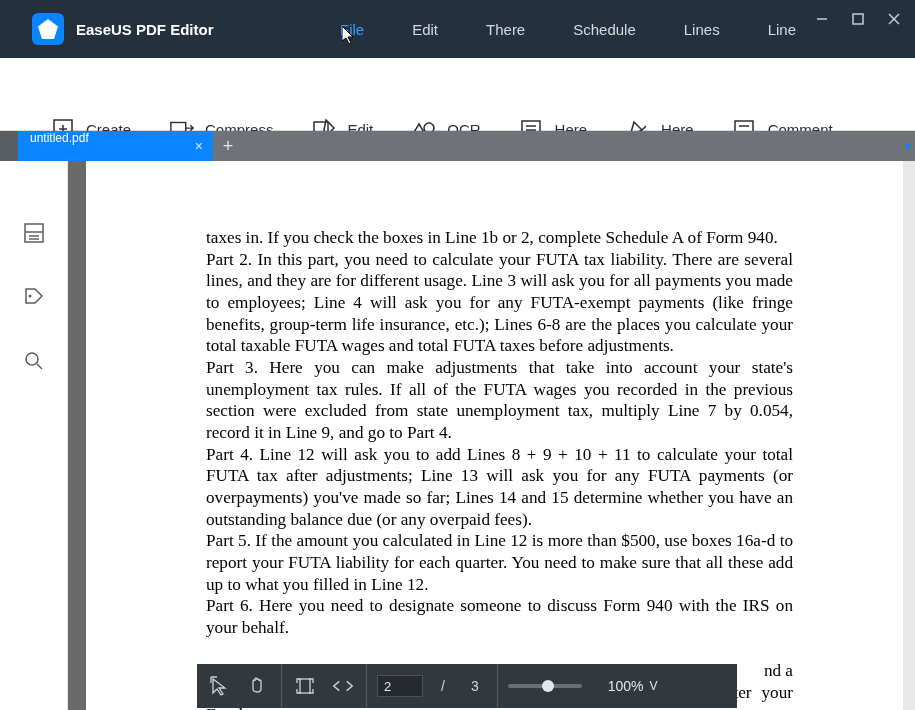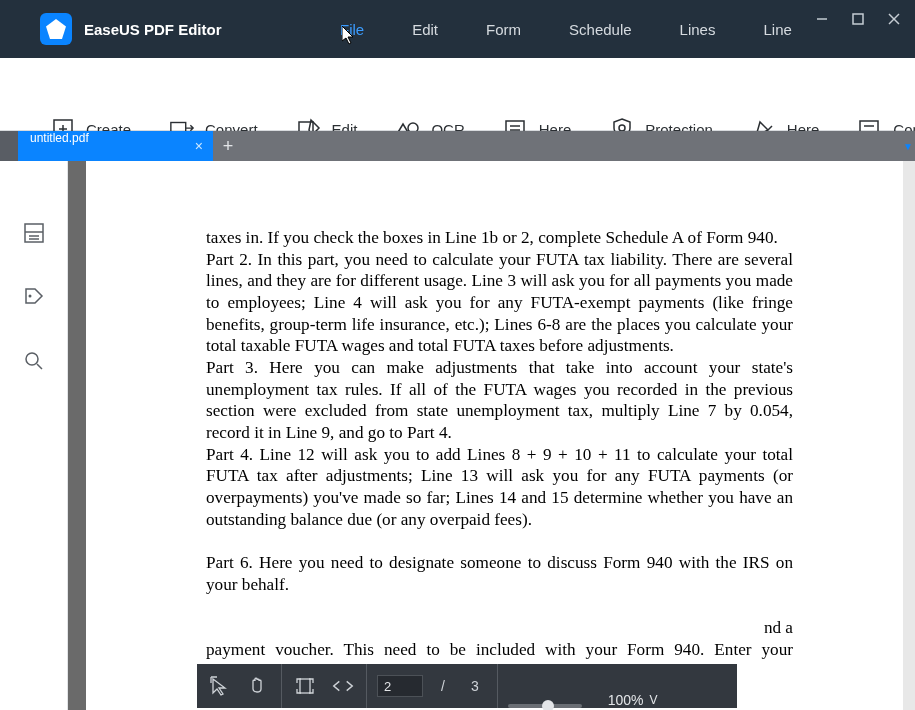--- a/index.html
+++ b/index.html
@@ -1,20 +1,20 @@
 <!DOCTYPE html>
 <html><head>
   <meta charset="utf-8">
   <style>
     * { box-sizing: border-box; margin: 0; padding: 0; }
     body { font-family: "Segoe UI", Arial, sans-serif; background: #fff; width: 915px; height: 710px; overflow: hidden; position: relative; }
     
     
     .titlebar { height: 58px; background: #23303d; display: flex; align-items: center; color: #fff; position: relative; }
-    .titlebar-left { display: flex; align-items: center; padding-left: 32px; gap: 12px; margin-left: 8px; }
+    .titlebar-left { display: flex; align-items: center; padding-left: 32px; gap: 12px; }
     .app-logo { width: 32px; height: 32px; background: #0a84ff; border-radius: 6px; display: flex; align-items: center; justify-content: center; }
     .app-logo-inner { width: 20px; height: 20px; background: #fff; clip-path: polygon(50% 0, 100% 38%, 80% 100%, 20% 100%, 0 38%); }
     .app-title { font-weight: 600; font-size: 15px; color: #fff; }
     .menubar { position: absolute; left: 340px; top: 0; height: 58px; display: flex; align-items: center; gap: 48px; }
     .menu-item { color: #d6dbe0; font-size: 15px; cursor: pointer; }
     .menu-item.file { color: #3b9cff; }
     .window-controls { position: absolute; right: 12px; top: 10px; display: flex; gap: 18px; align-items: center; }
     .wc-icon { width: 18px; height: 18px; color: #c5ccd3; cursor: pointer; display:flex; align-items:center; justify-content:center; }
     
     
@@ -39,21 +39,21 @@
     
     .doc-area { flex: 1; position: relative; background: #6a6a6a; overflow: hidden; }
     .page { position: absolute; left: 18px; right: 12px; top: 0; height: 900px; background: #fff; padding: 66px 110px 0 120px; }
     .page-text { font-family: "Times New Roman", Times, serif; font-size: 17.2px; color: #000; line-height: 1.26; text-align: justify; }
     
     .scrollbar-right { position: absolute; right: 0; top: 0; bottom: 0; width: 12px; background: #e8e8e8; z-index: 3; }
     
     
     .bottom-bar { position: absolute; left: 197px; bottom: 3px; height: 44px; background: #33383f; display: flex; align-items: center; z-index: 10; width: 540px; }
     .bb-section { display: flex; align-items: center; height: 100%; border-right: 1px solid #555a61; padding: 0 10px; gap: 12px; }
-    .bb-section:last-child { border-right: none; align-items: flex-end; }
+    .bb-section:last-child { border-right: none; }
     .bb-icon { width: 26px; height: 26px; cursor: pointer; color: #cfd3d8; display:flex; align-items:center; justify-content:center; }
     .pageno-input { width: 46px; height: 22px; background: #262a30; color: #e3e5e8; text-align: left; font-size: 13px; border: 1px solid #4c5157; padding-left: 6px; }
     .bb-slash { color: #cfd3d8; font-size: 14px; padding: 0 6px; }
     .bb-total { color: #cfd3d8; font-size: 14px; padding: 0 8px; }
     .zoom-slider-track { width: 74px; height: 4px; background: #6a6e74; position: relative; border-radius: 2px; }
     .zoom-slider-thumb { width: 12px; height: 12px; background: #e3e5e8; border-radius: 50%; position: absolute; top: -4px; left: 34px; cursor: pointer; }
     .zoom-label { color: #e3e5e8; font-size: 14px; padding-left: 14px; display:flex; align-items:center; gap:6px; }
     .zoom-dd { font-size: 12px; cursor:pointer; }
     
     
@@ -65,21 +65,21 @@
 <div class="titlebar">
   <div class="titlebar-left">
     <div class="app-logo">
       <div class="app-logo-inner"></div>
     </div>
     <div class="app-title">EaseUS PDF Editor</div>
   </div>
   <div class="menubar">
     <div class="menu-item file">File</div>
     <div class="menu-item">Edit</div>
-    <div class="menu-item">Form</div>
+    <div class="menu-item">There</div>
     <div class="menu-item">Schedule</div>
     <div class="menu-item">Lines</div>
     <div class="menu-item">Line</div>
   </div>
   <div class="window-controls">
     <div class="wc-icon">
       <svg width="14" height="14" viewBox="0 0 14 14">
           <line x1="2" y1="7" x2="12" y2="7" stroke="currentColor" stroke-width="1.5"></line>
         </svg>
     </div>
@@ -114,21 +114,21 @@
       </span>
       <span>Create</span>
     </div>
     <div class="toolbar-btn">
       <span class="tb-icon">
         <svg width="28" height="22" viewBox="0 0 28 22">
             <rect x="2" y="4" width="16" height="12" fill="none" stroke="#2b2f33" stroke-width="1.5"></rect>
             <path d="M18 10 L26 10 M23 7 L26 10 L23 13" fill="none" stroke="#2b2f33" stroke-width="1.5"></path>
           </svg>
       </span>
-      <span>Convert</span>
+      <span>Compress</span>
     </div>
     <div class="toolbar-btn">
       <span class="tb-icon">
         <svg width="24" height="22" viewBox="0 0 24 22">
             <rect x="2" y="4" width="14" height="16" fill="none" stroke="#2b2f33" stroke-width="1.5"></rect>
             <path d="M14 2 L22 10 L14 18 L12 12 Z" fill="none" stroke="#2b2f33" stroke-width="1.5"></path>
           </svg>
       </span>
       <span>Edit</span>
     </div>
@@ -144,29 +144,20 @@
     </div>
     <div class="toolbar-btn">
       <span class="tb-icon">
         <svg width="24" height="22" viewBox="0 0 24 22">
             <rect x="2" y="3" width="18" height="16" fill="none" stroke="#2b2f33" stroke-width="1.5"></rect>
             <line x1="6" y1="8" x2="16" y2="8" stroke="#2b2f33" stroke-width="1.5"></line>
             <line x1="6" y1="12" x2="16" y2="12" stroke="#2b2f33" stroke-width="1.5"></line>
           </svg>
       </span>
       <span>Here</span>
-    </div>
-    <div class="toolbar-btn">
-      <span class="tb-icon">
-        <svg width="24" height="24" viewBox="0 0 24 24">
-            <path d="M12 2 L20 5 L20 11 C20 17 12 21 12 21 C12 21 4 17 4 11 L4 5 Z" fill="none" stroke="#2b2f33" stroke-width="1.5"></path>
-            <circle cx="12" cy="11" r="3" fill="none" stroke="#2b2f33" stroke-width="1.5"></circle>
-          </svg>
-      </span>
-      <span>Protection</span>
     </div>
     <div class="toolbar-btn">
       <span class="tb-icon">
         <svg width="24" height="22" viewBox="0 0 24 22">
             <path d="M4 18 L8 4 L16 12 L4 18 Z M16 12 L20 8" fill="none" stroke="#2b2f33" stroke-width="1.5"></path>
           </svg>
       </span>
       <span>Here</span>
     </div>
     <div class="toolbar-btn">
@@ -216,21 +207,21 @@
     </div>
   </div>
 
   <div class="doc-area">
     <div class="page">
       <div class="page-text">
         <span>taxes in. If you check the boxes in Line 1b or 2, complete Schedule A of Form 940.</span><br>
         <span>Part 2. In this part, you need to calculate your FUTA tax liability. There are several lines, and they are for different usage. Line 3 will ask you for all payments you made to employees; Line 4 will ask you for any FUTA-exempt payments (like fringe benefits, group-term life insurance, etc.); Lines 6-8 are the places you calculate your total taxable FUTA wages and total FUTA taxes before adjustments.</span><br>
         <span>Part 3. Here you can make adjustments that take into account your state's unemployment tax rules. If all of the FUTA wages you recorded in the previous section were excluded from state unemployment tax, multiply Line 7 by 0.054, record it in Line 9, and go to Part 4.</span><br>
         <span>Part 4. Line 12 will ask you to add Lines 8 + 9 + 10 + 11 to calculate your total FUTA tax after adjustments; Line 13 will ask you for any FUTA payments (or overpayments) you've made so far; Lines 14 and 15 determine whether you have an outstanding balance due (or any overpaid fees).</span><br>
-        <br>
+        <span>Part 5. If the amount you calculated in Line 12 is more than $500, use boxes 16a-d to report your FUTA liability for each quarter. You need to make sure that all these add up to what you filled in Line 12.</span><br>
         <span>Part 6. Here you need to designate someone to discuss Form 940 with the IRS on your behalf.</span><br>
         <br>
         <span style="float:right">nd a</span>
         <div style="clear:both"></div>
         <span>payment voucher. This need to be included with your Form 940. Enter your Employer</span>
       </div>
     </div>
   </div>
 
   <div class="scrollbar-right"></div>

